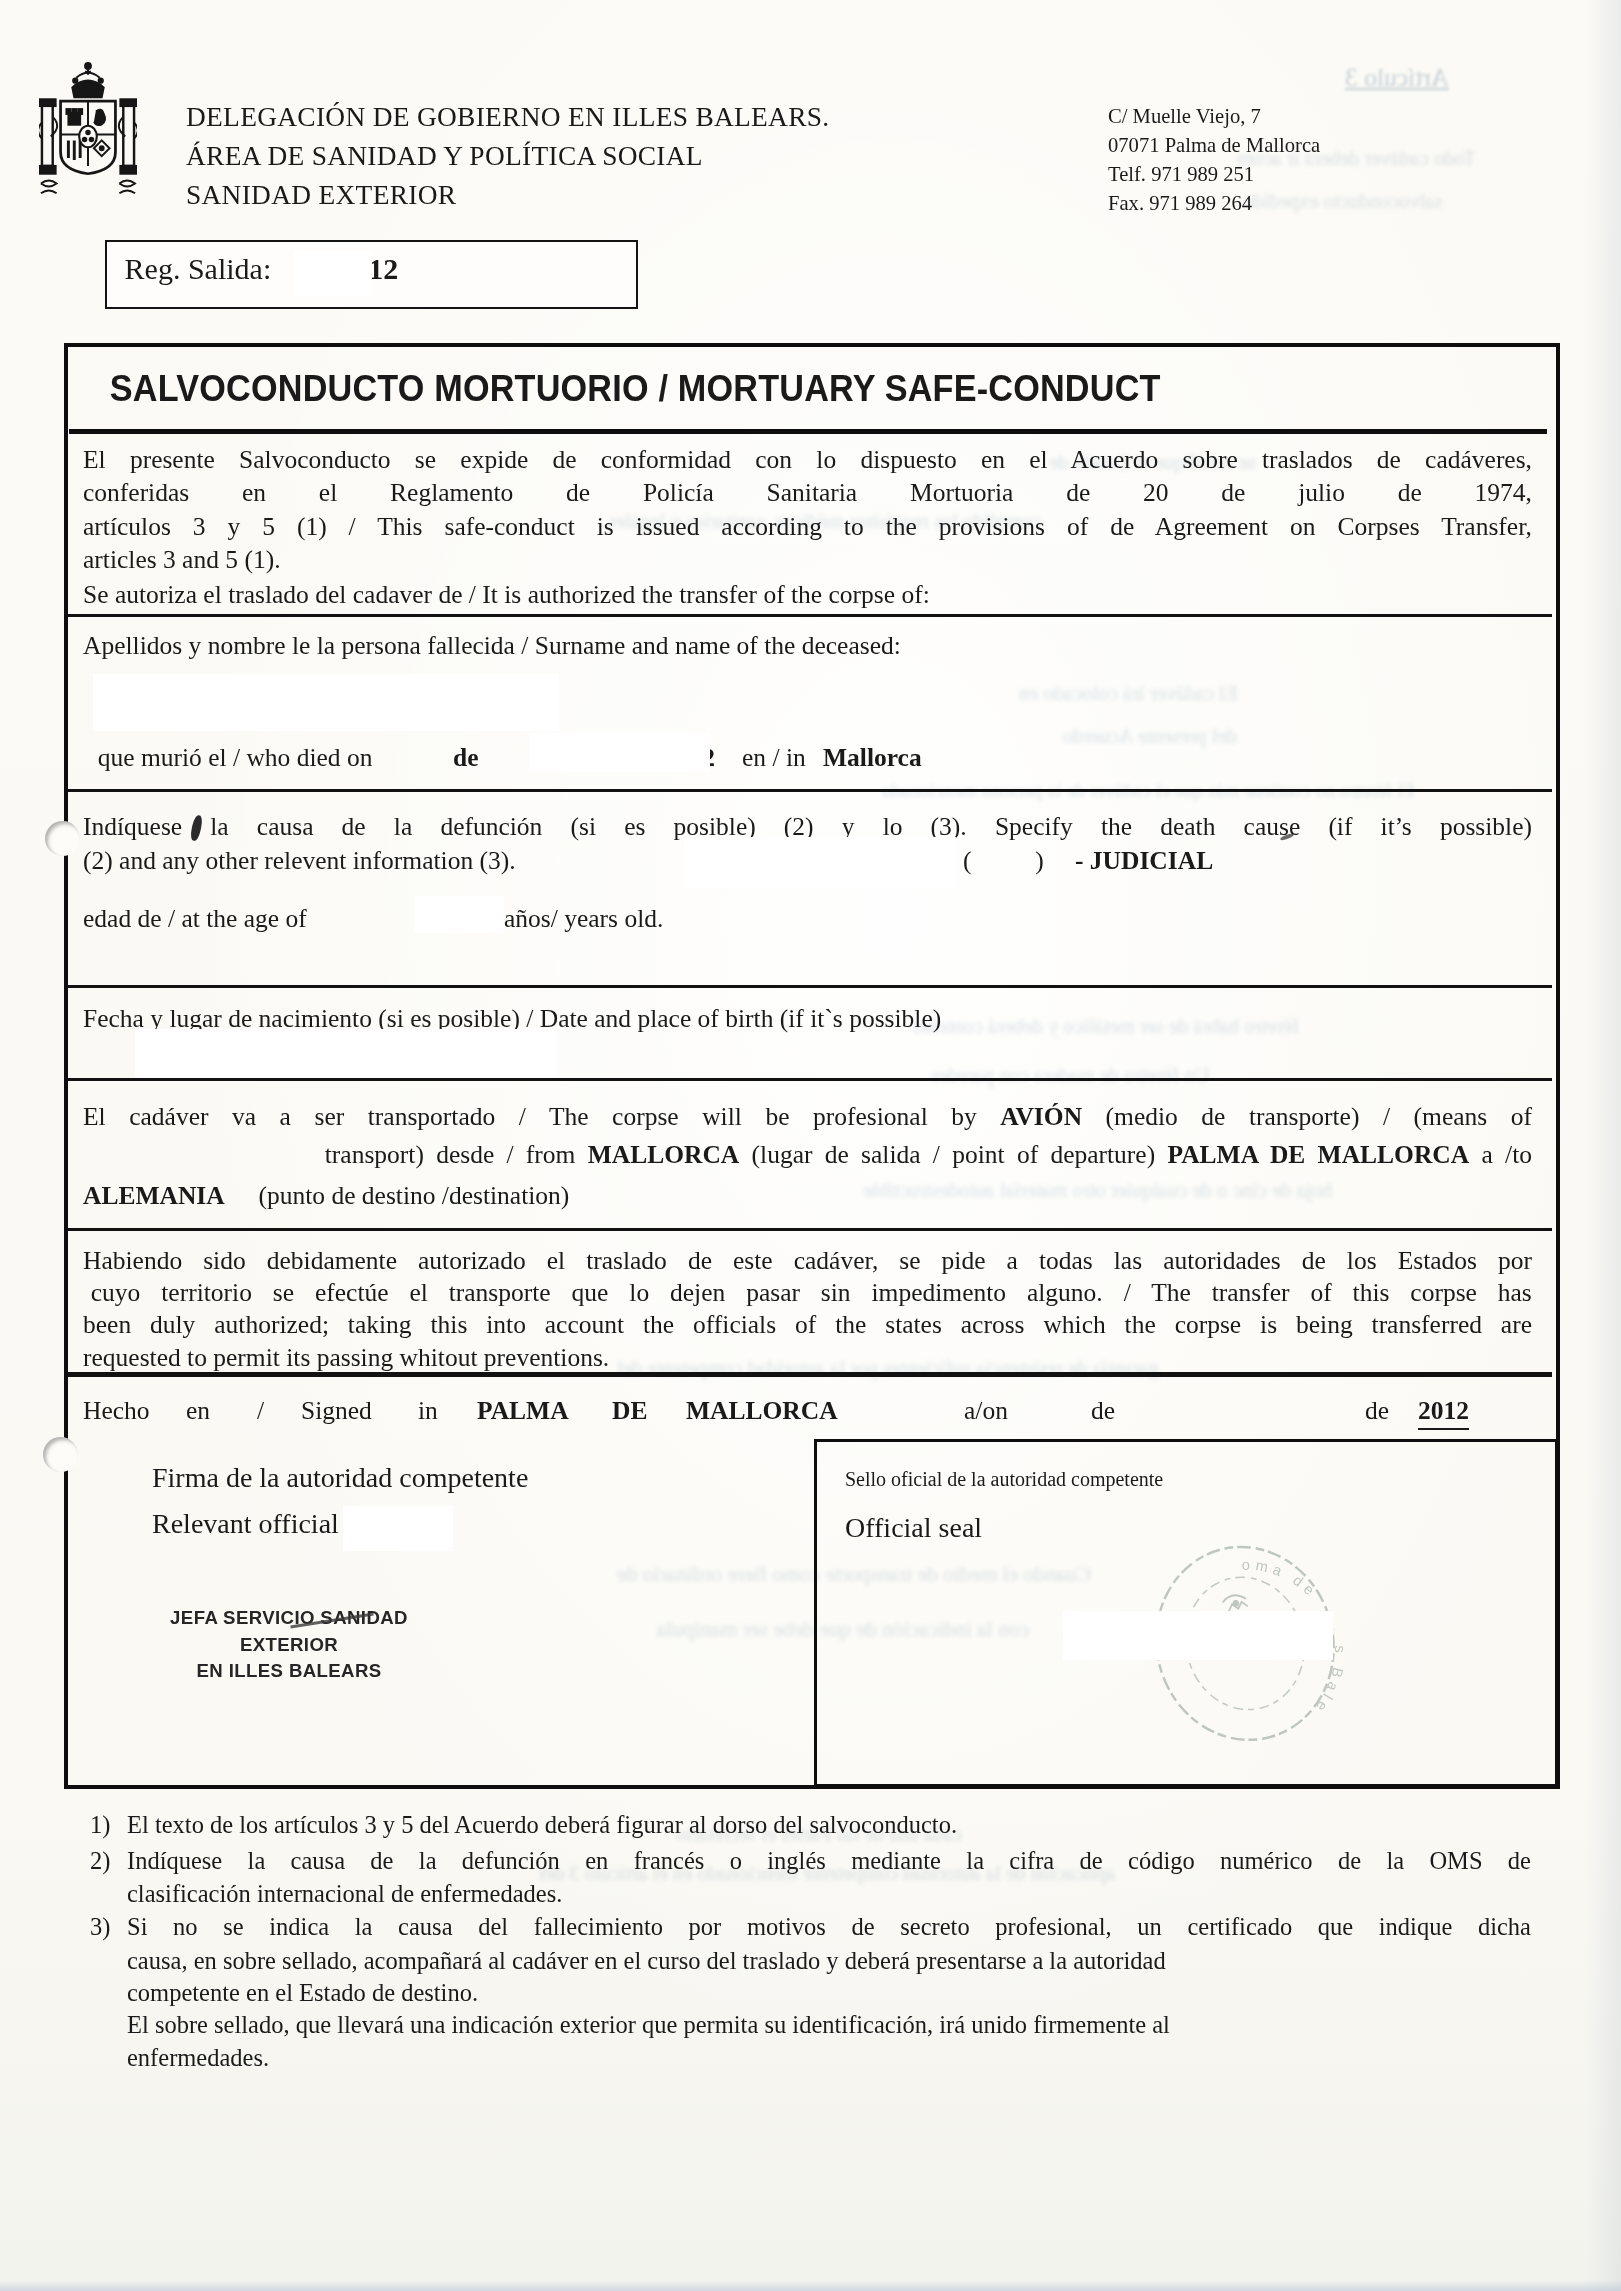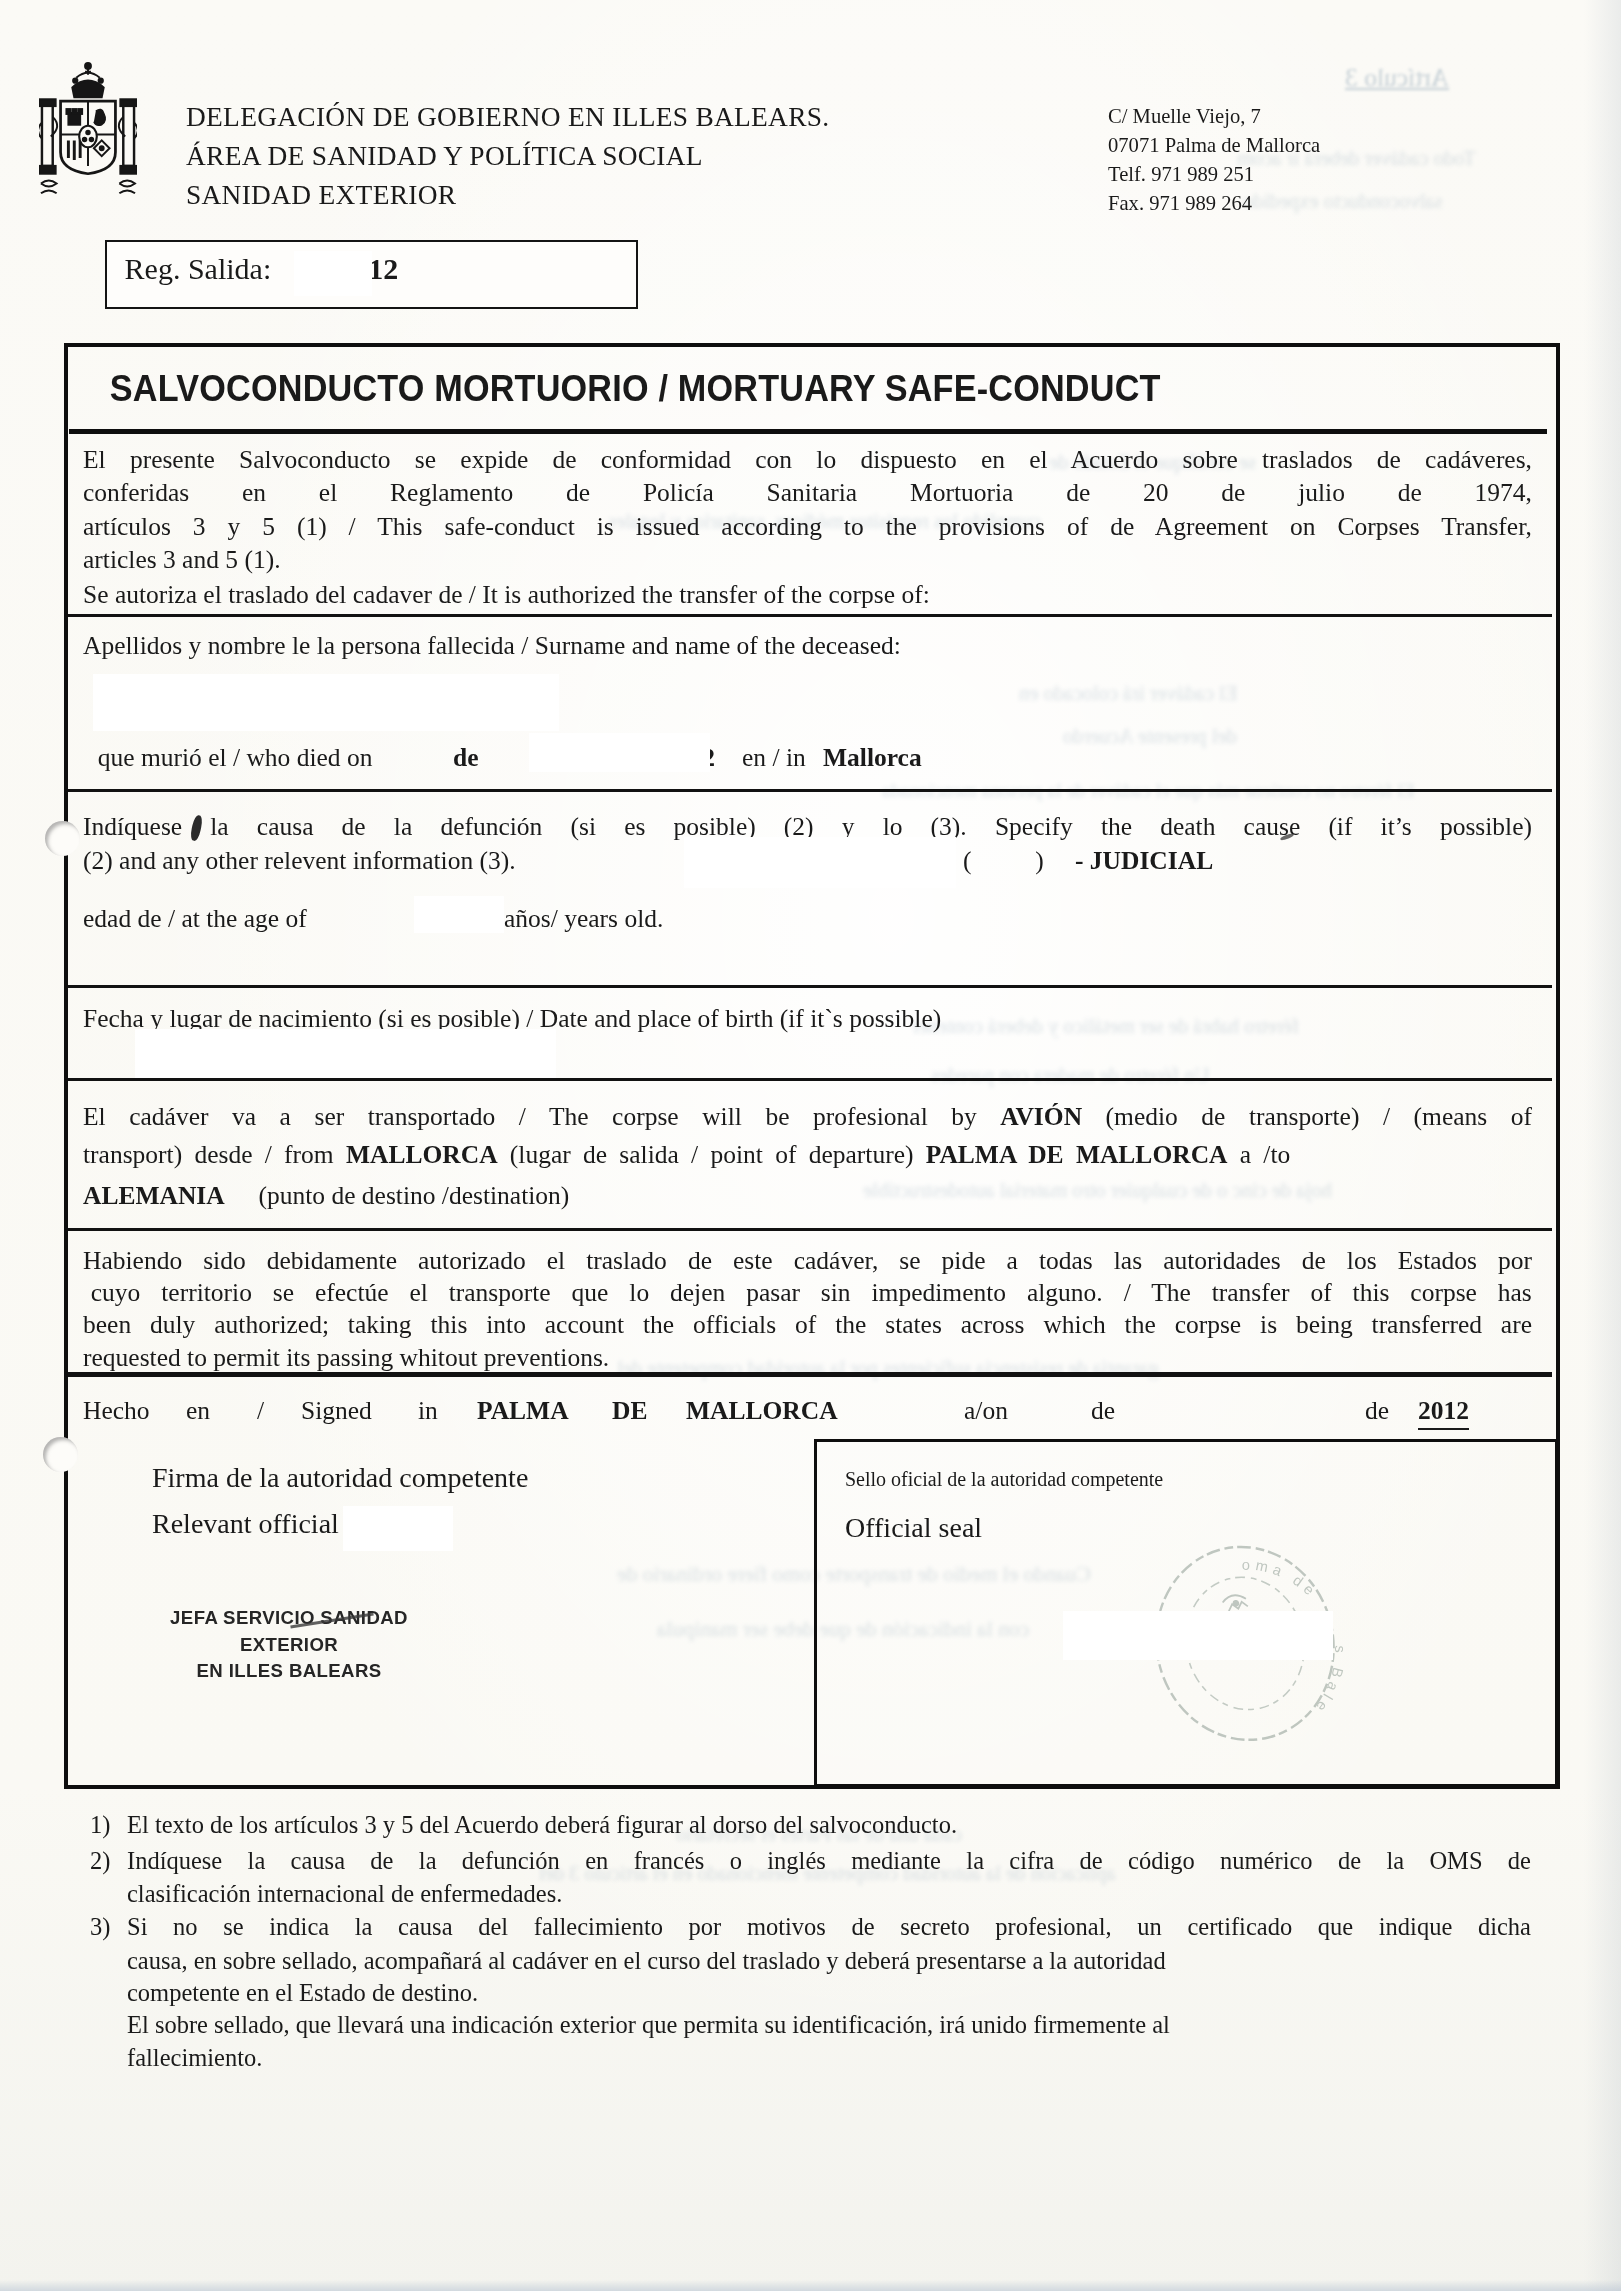--- a/index.html
+++ b/index.html
@@ -170,21 +170,21 @@
   <span class="abs" style="left:421px;">años/ years old.</span>
 </div>
 
 <div class="row" style="top:1002px;">Fecha y lugar de nacimiento (si es posible) / Date and place of birth (if it`s possible)</div>
 
 <div class="row jl" style="top:1100px;">
   <span>El cadáver va a ser transportado / The corpse will be profesional by</span>
   <span class="b">AVIÓN</span>
   <span>(medio de transporte) / (means of</span>
 </div>
-<div class="row" style="top:1138px;word-spacing:5.9px;">
+<div class="row" style="top:1138px;word-spacing:5.9px;text-align:right;">
   <span>transport)  desde  /  from</span>
   <span class="b">MALLORCA</span>
   <span>(lugar de salida / point of departure)</span>
   <span class="b">PALMA DE MALLORCA</span>
   <span>a /to</span>
 </div>
 <div class="row" style="top:1179px;">
   <span class="b" style="margin-right:27.4px;">ALEMANIA</span>
   <span>(punto de destino /destination)</span>
 </div>
@@ -243,21 +243,21 @@
 <div class="notenum" style="top:1811px;">1)</div>
 <div class="noteline" style="top:1811px;">El texto de los artículos 3 y 5 del Acuerdo deberá figurar al dorso del salvoconducto.</div>
 <div class="notenum" style="top:1847px;">2)</div>
 <div class="noteline jl" style="top:1847px;text-align:justify;text-align-last:justify;">Indíquese la causa de la defunción en francés o inglés mediante la cifra de código numérico de la OMS de</div>
 <div class="noteline" style="top:1880px;">clasificación internacional de enfermedades.</div>
 <div class="notenum" style="top:1913px;">3)</div>
 <div class="noteline jl" style="top:1913px;text-align:justify;text-align-last:justify;">Si no se indica la causa del fallecimiento por motivos de secreto profesional, un certificado que indique dicha</div>
 <div class="noteline" style="top:1947px;">causa, en sobre sellado, acompañará al cadáver en el curso del traslado y deberá presentarse a la autoridad</div>
 <div class="noteline" style="top:1979px;">competente en el Estado de destino.</div>
 <div class="noteline" style="top:2011px;">El sobre sellado, que llevará una indicación exterior que permita su identificación, irá unido firmemente al</div>
-<div class="noteline" style="top:2044px;">fallecimiento.</div>
+<div class="noteline" style="top:2044px;">enfermedades.</div>
 
 <div class="redact" style="left:294px;top:251px;width:78px;height:45px;"></div>
 <div class="redact" style="left:93px;top:674px;width:466px;height:57px;"></div>
 <div class="redact" style="left:529px;top:733px;width:181px;height:39px;"></div>
 <div class="redact" style="left:684px;top:837px;width:272px;height:51px;"></div>
 <div class="redact" style="left:414px;top:896px;width:90px;height:37px;"></div>
 <div class="redact" style="left:135px;top:1029px;width:421px;height:49px;"></div>
 <div class="redact" style="left:343px;top:1506px;width:110px;height:45px;"></div>
 <div class="redact" style="left:1063px;top:1611px;width:270px;height:49px;"></div>
 

